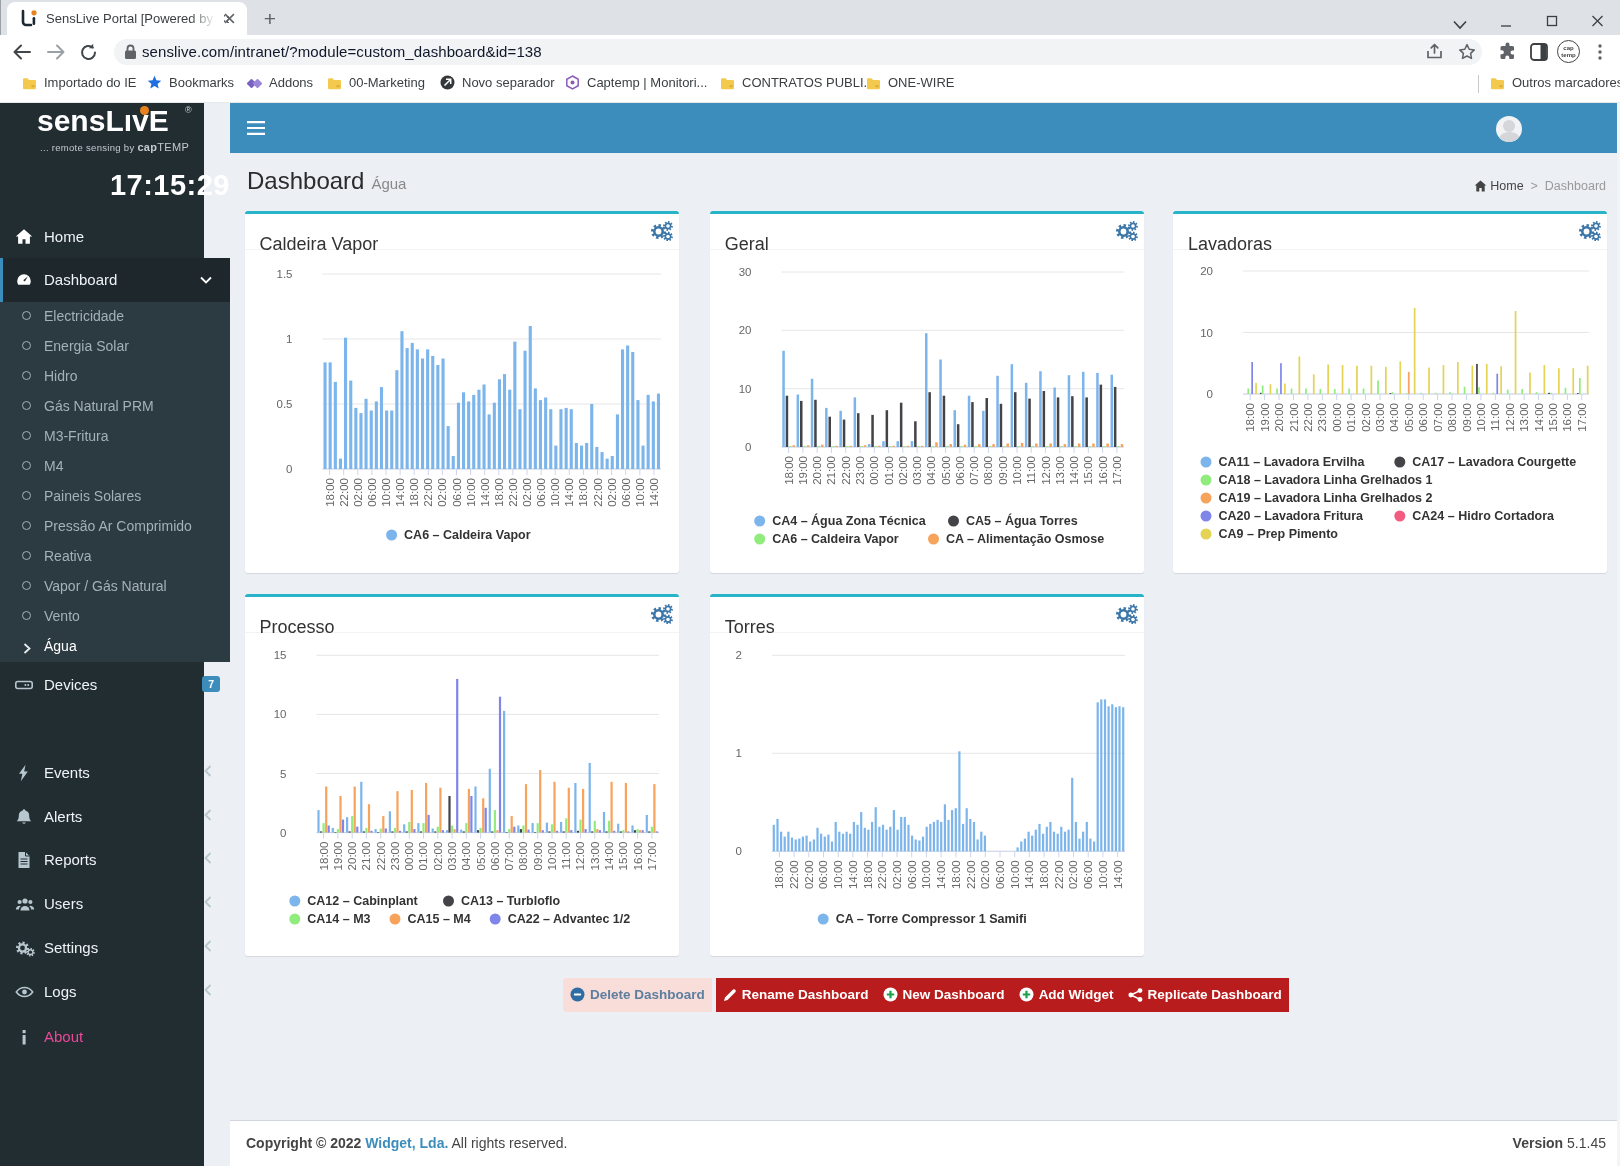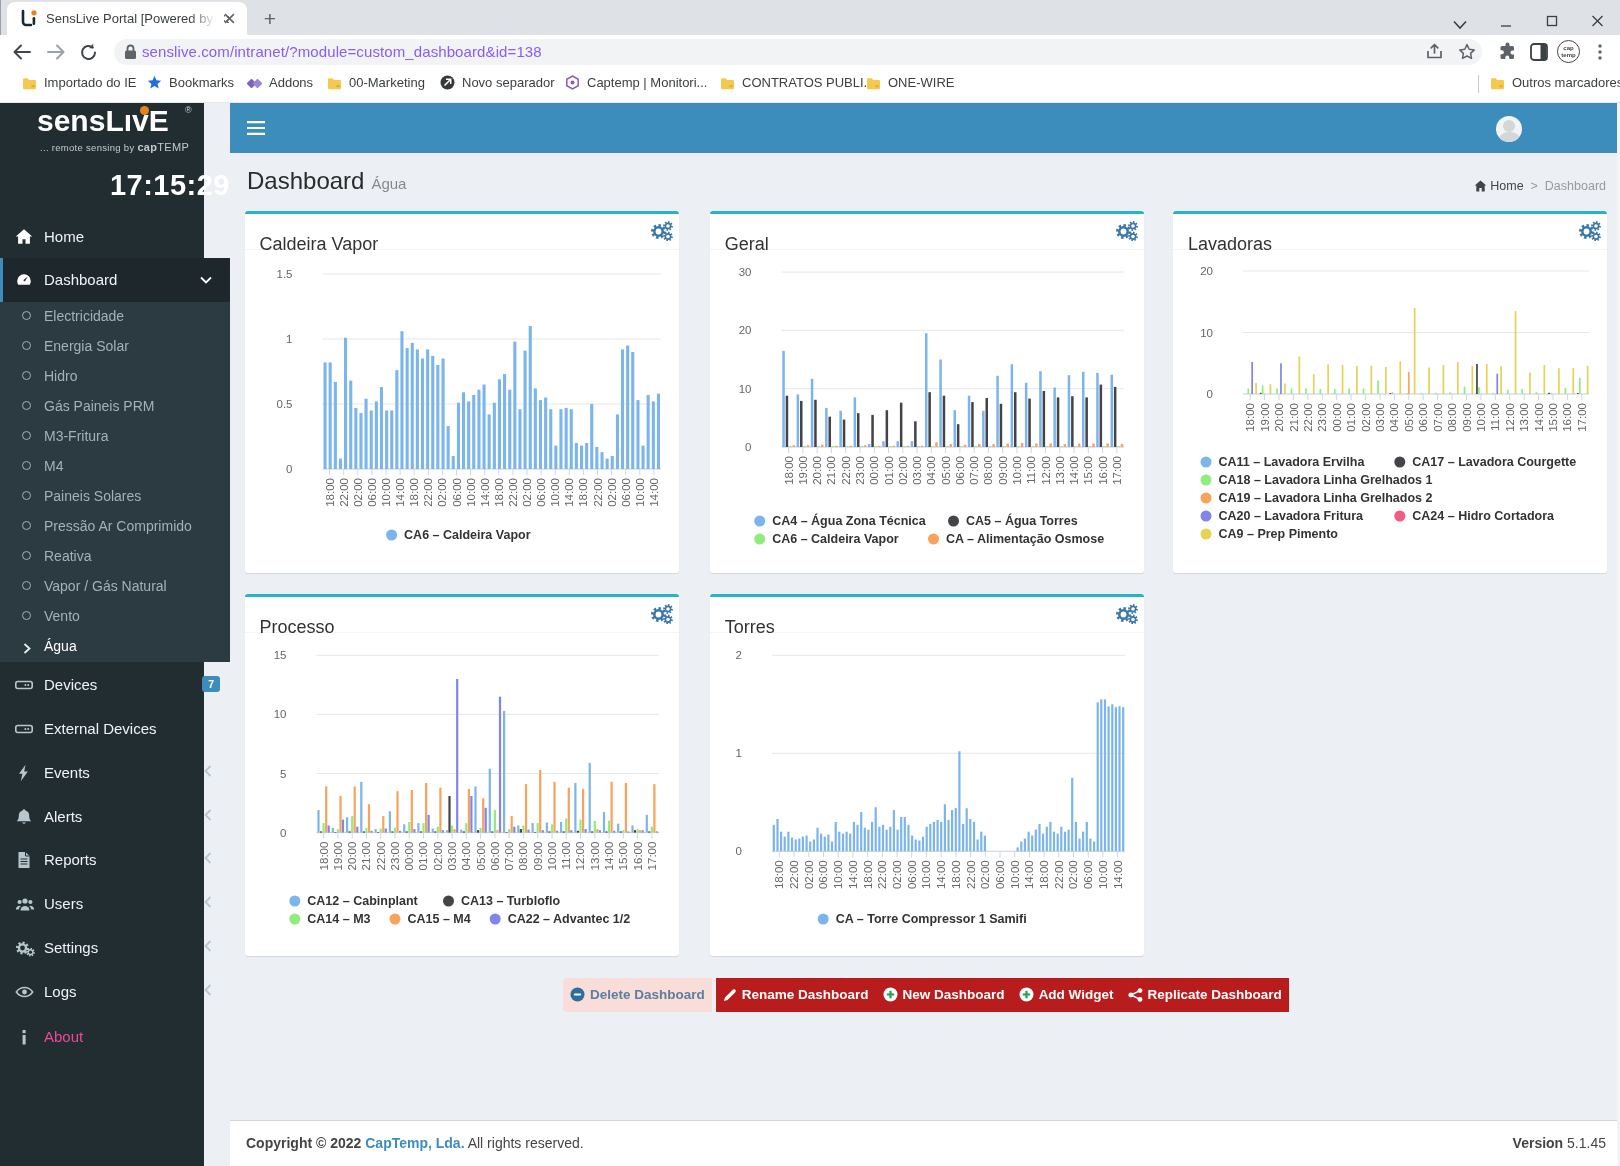--- a/index.html
+++ b/index.html
@@ -10,21 +10,21 @@
 
 #tabstrip { position:absolute; left:0; top:0; width:1620px; height:35px; background:#dee1e6; }
 #tabstrip .winborder { position:absolute; left:0; top:0; width:1px; height:35px; background:#9aa0a6; }
 #tab { position:absolute; left:7px; top:2px; width:240px; height:33px; background:#fff; border-radius:8px 8px 0 0; }
 #tab .title { position:absolute; left:39px; top:9px; font-size:13px; color:#3c4043; white-space:nowrap; width:183px; overflow:hidden; }
 #tab .fade { position:absolute; right:23px; top:0; width:34px; height:33px; background:linear-gradient(90deg, rgba(255,255,255,0), #fff 75%); }
 #newtab { position:absolute; left:256px; top:6px; width:28px; height:28px; color:#5f6368; font-size:21px; text-align:center; line-height:26px; }
 .wctl { position:absolute; top:0; height:30px; color:#3c4043; }
 #toolbar { position:absolute; left:0; top:35px; width:1620px; height:33px; background:#fff; }
 #omnibox { position:absolute; left:114px; top:3.5px; width:1368px; height:26px; border-radius:13px; background:#f1f3f4; }
-#omnibox .url { position:absolute; left:28px; top:4px; font-size:15px; color:#8b5cf6; letter-spacing:0.1px; }
+#omnibox .url { position:absolute; left:28px; top:4px; font-size:15px; color:#0f172a; letter-spacing:0.1px; }
 #bookmarks { position:absolute; left:0; top:68px; width:1620px; height:35px; background:#fff; border-bottom:1px solid #e6e8ea; }
 .bmk { position:absolute; top:7px; height:20px; font-size:13px; color:#3c4043; white-space:nowrap; }
 .bmk svg { vertical-align:-3px; margin-right:7px; }
 .toolicon { position:absolute; color:#5f6368; }
 
 
 #app { position:absolute; left:0; top:103px; width:1620px; height:1063px; background:#ecf0f5; }
 #sidebar { position:absolute; left:0; top:0; width:204px; height:1063px; background:#222d32; }
 #navbar { position:absolute; left:230px; top:0; width:1390px; height:50px; background:#3c8dbc; }
 #clock { position:absolute; left:0; top:66px; width:230px; text-align:right; font-size:29px; font-weight:bold; color:#fff; letter-spacing:0.5px; }
@@ -218,21 +218,21 @@
 <div class="sitem" style="top:30px">
           <span class="cir"></span>
           <span class="lbl">Energia Solar</span>
         </div>
 <div class="sitem" style="top:60px">
           <span class="cir"></span>
           <span class="lbl">Hidro</span>
         </div>
 <div class="sitem" style="top:90px">
           <span class="cir"></span>
-          <span class="lbl">Gás Paineis PRM</span>
+          <span class="lbl">Gás Natural PRM</span>
         </div>
 <div class="sitem" style="top:120px">
           <span class="cir"></span>
           <span class="lbl">M3-Fritura</span>
         </div>
 <div class="sitem" style="top:150px">
           <span class="cir"></span>
           <span class="lbl">M4</span>
         </div>
 <div class="sitem" style="top:180px">
@@ -263,28 +263,20 @@
         </div>
 </div>
 <div class="mitem" style="top:559.7px;">
         <span class="ic" style="left:15px;"><svg width="18" height="18" viewBox="0 0 18 18">
             <rect x="0.8" y="5.5" width="16.4" height="7" rx="2" fill="none" stroke="#b8c7ce" stroke-width="1.6"></rect>
             <circle cx="13.2" cy="9" r="1" fill="#b8c7ce"></circle>
             <circle cx="10.4" cy="9" r="1" fill="#b8c7ce"></circle>
           </svg></span>
         <span class="lbl" style="color:#eef3f6">Devices</span>
         <span class="badge7">7</span>
-      </div>
-<div class="mitem" style="top:603.7px;">
-        <span class="ic" style="left:15px;"><svg width="18" height="18" viewBox="0 0 18 18">
-            <rect x="0.8" y="5.5" width="16.4" height="7" rx="2" fill="none" stroke="#b8c7ce" stroke-width="1.6"></rect>
-            <circle cx="13.2" cy="9" r="1" fill="#b8c7ce"></circle>
-            <circle cx="10.4" cy="9" r="1" fill="#b8c7ce"></circle>
-          </svg></span>
-        <span class="lbl" style="color:#eef3f6">External Devices</span>
       </div>
 <div class="mitem" style="top:647.8px;">
         <span class="ic" style="left:15px;"><svg width="18" height="18" viewBox="0 0 18 18">
             <path d="M10.5 0.8 L4 9.8 h3.4 l-1.6 7.4 L12.8 7.6 H9.2 Z" fill="#b8c7ce"></path>
           </svg></span>
         <span class="lbl" style="color:#eef3f6">Events</span>
         <span class="chev"><svg width="8" height="12" viewBox="0 0 8 12">
             <path d="M6.5 1 L1.5 6 L6.5 11" stroke="#b8c7ce" stroke-width="1.8" fill="none"></path>
           </svg></span>
       </div>
@@ -1206,17 +1198,17 @@
           </svg>Add Widget</span><span class="btn btn-g"><svg width="15" height="14" viewBox="0 0 15 14">
             <circle cx="12" cy="2.6" r="2.4" fill="#fff"></circle>
             <circle cx="2.8" cy="7" r="2.4" fill="#fff"></circle>
             <circle cx="12" cy="11.4" r="2.4" fill="#fff"></circle>
             <path d="M3 7 L12 2.6 M3 7 L12 11.4" stroke="#fff" stroke-width="1.6"></path>
           </svg>Replicate Dashboard</span>
     </div>
   </div>
 
   <div id="footer">
-    <div class="left"><b>Copyright © 2022 <a>CapTemp, Lda.</a></b> All rights reserved.</div>
+    <div class="left"><b>Copyright © 2022 <a>Widget, Lda.</a></b> All rights reserved.</div>
     <div class="right"><b>Version</b> 5.1.45</div>
   </div>
 </div>
 <div id="scrollstrip"></div>
 
 </body></html>

